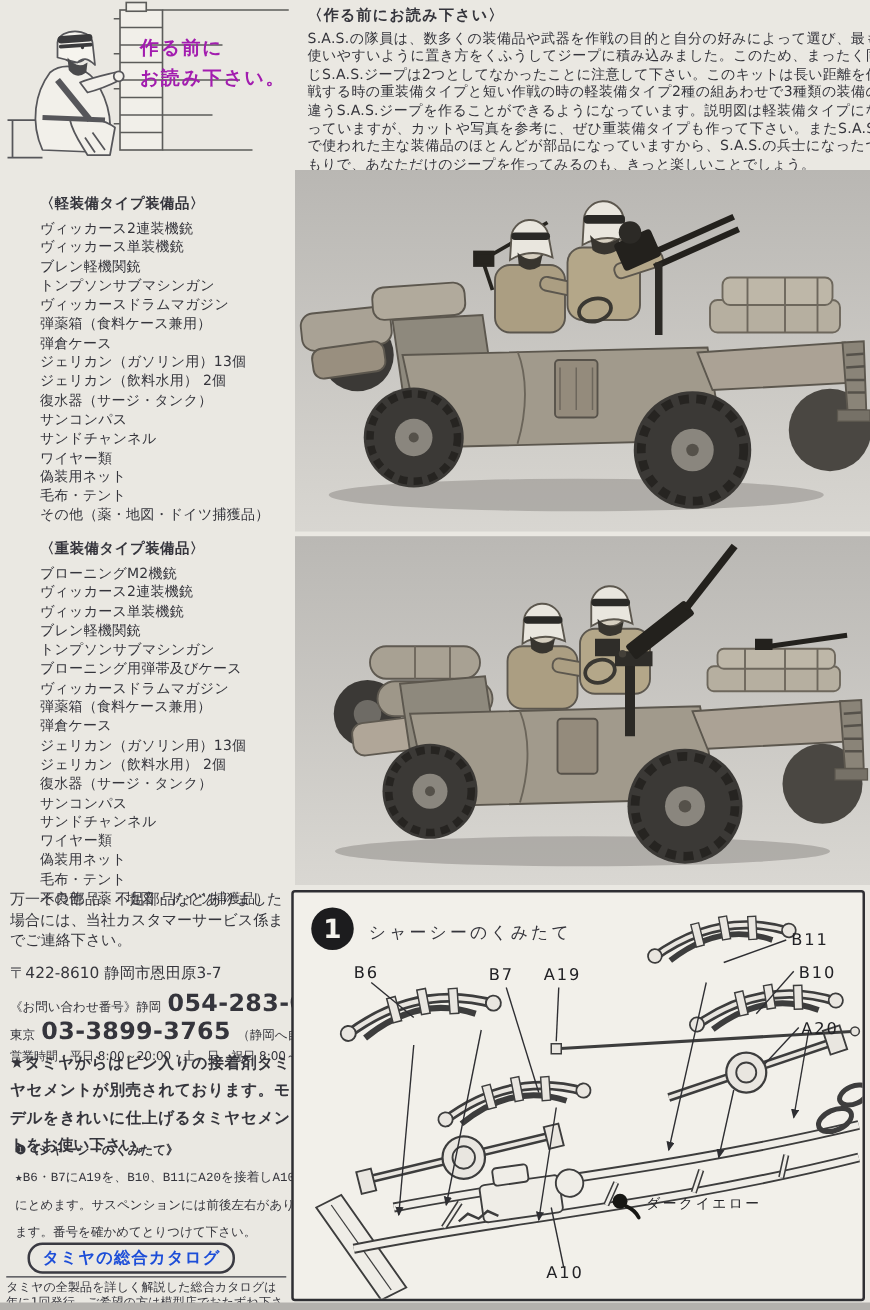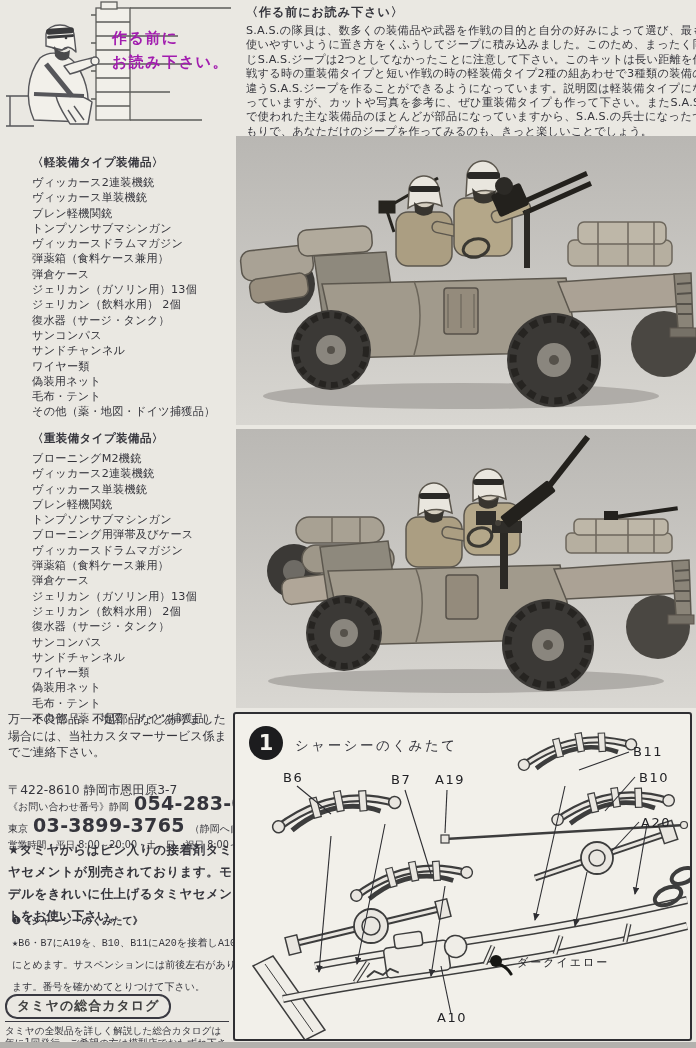--- a/index.html
+++ b/index.html
@@ -19,36 +19,36 @@
   .intro-head { font-size:12px; font-weight:bold; letter-spacing:1px; margin-bottom:3px; }
   .intro-body { font-size:11.2px; line-height:14.4px; text-align:justify; letter-spacing:0.2px; }
   
   .eq { position:absolute; left:8px; width:224px;margin-left:24px; }
   .eq-light { top:155px; }
   .eq-heavy { top:431px; }
   .eq-head { font-size:11.5px; font-weight:bold; letter-spacing:0.4px; margin-bottom:5px; white-space:nowrap; }
   .eq-item { font-size:11.2px; line-height:15.3px; letter-spacing:0.2px; white-space:nowrap; }
   
   .svc { position:absolute; left:8px; top:711px; width:224px; font-size:12px; line-height:16.5px; }
-  .addr { margin-top:20px; font-size:12.3px; line-height:18px; white-space:nowrap; }
+  .addr { margin-top:8px; font-size:12.3px; line-height:18px; white-space:nowrap; }
   
   .contact { position:absolute; left:8px; top:792px; width:226px; }
   .c-row { white-space:nowrap; }
   .c-small { font-size:10px; }
   .c-big { font-size:19px; font-weight:bold; letter-spacing:0.3px; }
   .hours { font-size:9.6px; margin-top:3px; white-space:nowrap; }
   
   .cement { position:absolute; left:8px; top:839px; width:224px; font-size:12.5px; line-height:22px; text-align:justify;font-weight:bold; }
   .step1 { position:absolute; left:12px; top:911px; width:224px; font-size:10px; line-height:22px; text-align:justify;font-family:Liberation Mono, monospace; }
   .step1-head { font-weight:bold; }
   
   .catalog { position:absolute; left:5px; top:994px; width:226px; }
   .badge { display:inline-block; border:2px solid #3a3a42; border-radius:12px;
-           padding:1px 10px 2px; font-size:13px; font-weight:bold; color:#404040;
-           background:#eae8e2; letter-spacing:1px; position:relative; z-index:1; }
+           padding:1px 10px 2px; font-size:13px; font-weight:bold; color:#1d4ed8;
+           background:#eae8e2; letter-spacing:1px; position:relative; z-index:1;margin-left:17px; }
   .catalog-rule { border-top:1.5px solid #3a3a42; margin-top:2px; width:224px; }
   .catalog-text { font-size:9.6px; line-height:11.8px; margin-top:3px; letter-spacing:0.1px; }
   
   .photo { position:absolute; left:236px; background:#c8c6c1; }
   .photo1 { top:136px; width:460px; height:289px; }
   .photo2 { top:429px; width:460px; height:279px; }
   .photo svg { display:block; }
   
   .diagram { position:absolute; left:233px; top:712px; width:459px; height:329px;
              border:2px solid #2f2f33; border-radius:3px; background:#f2f0ea; }

